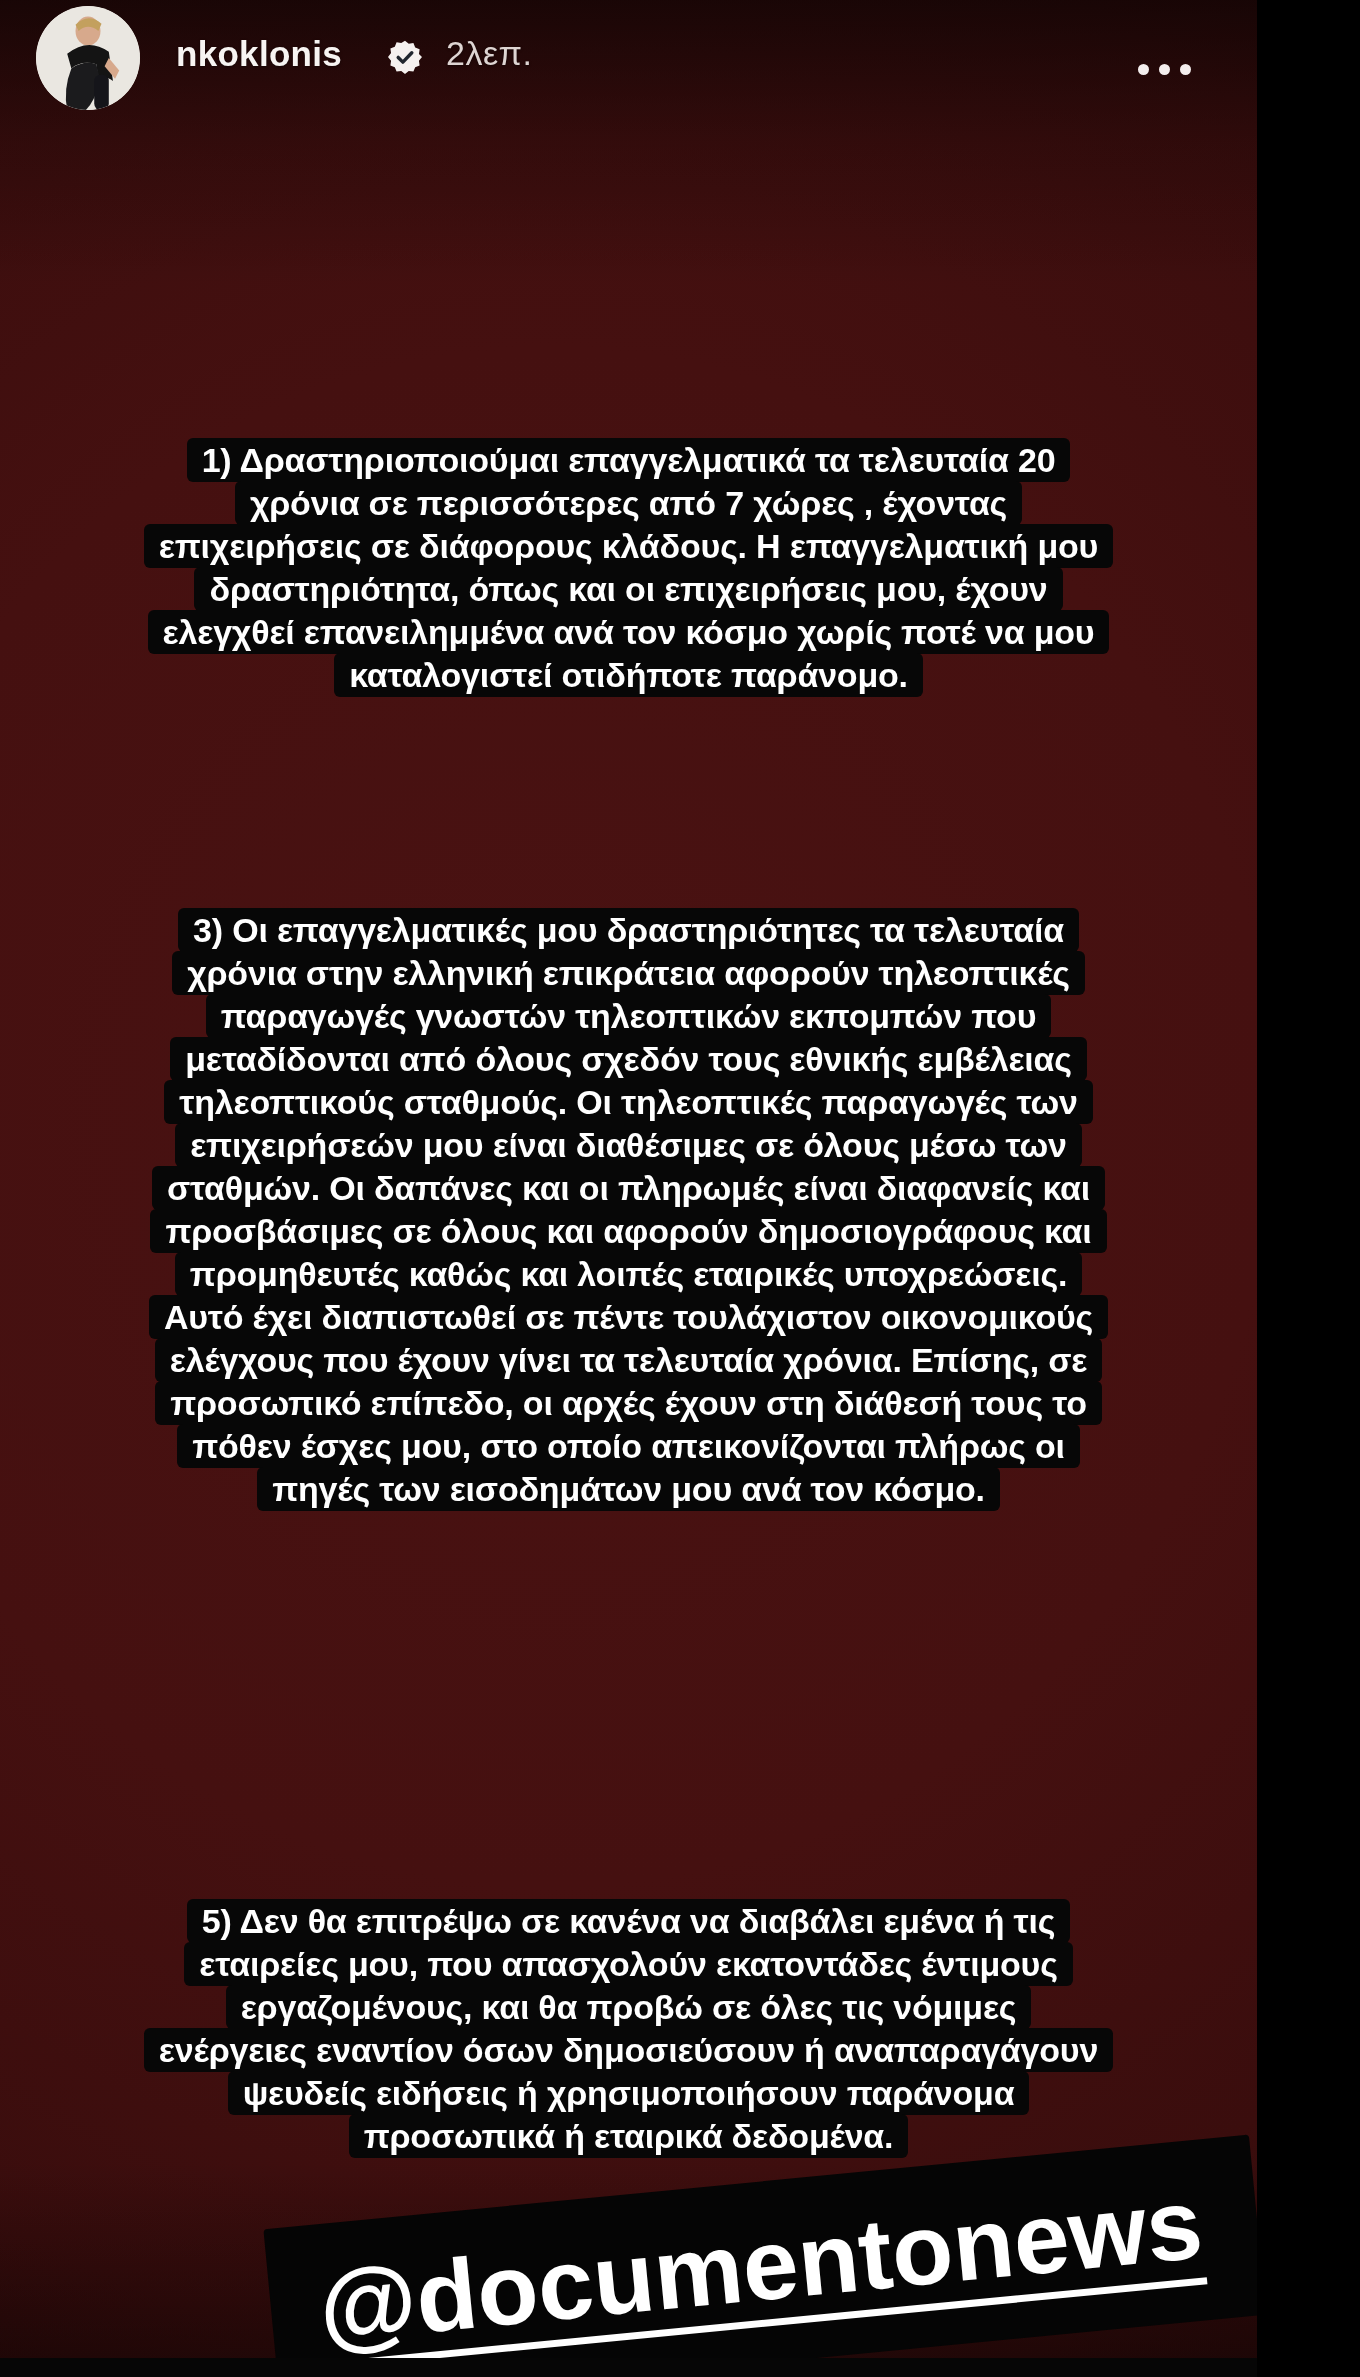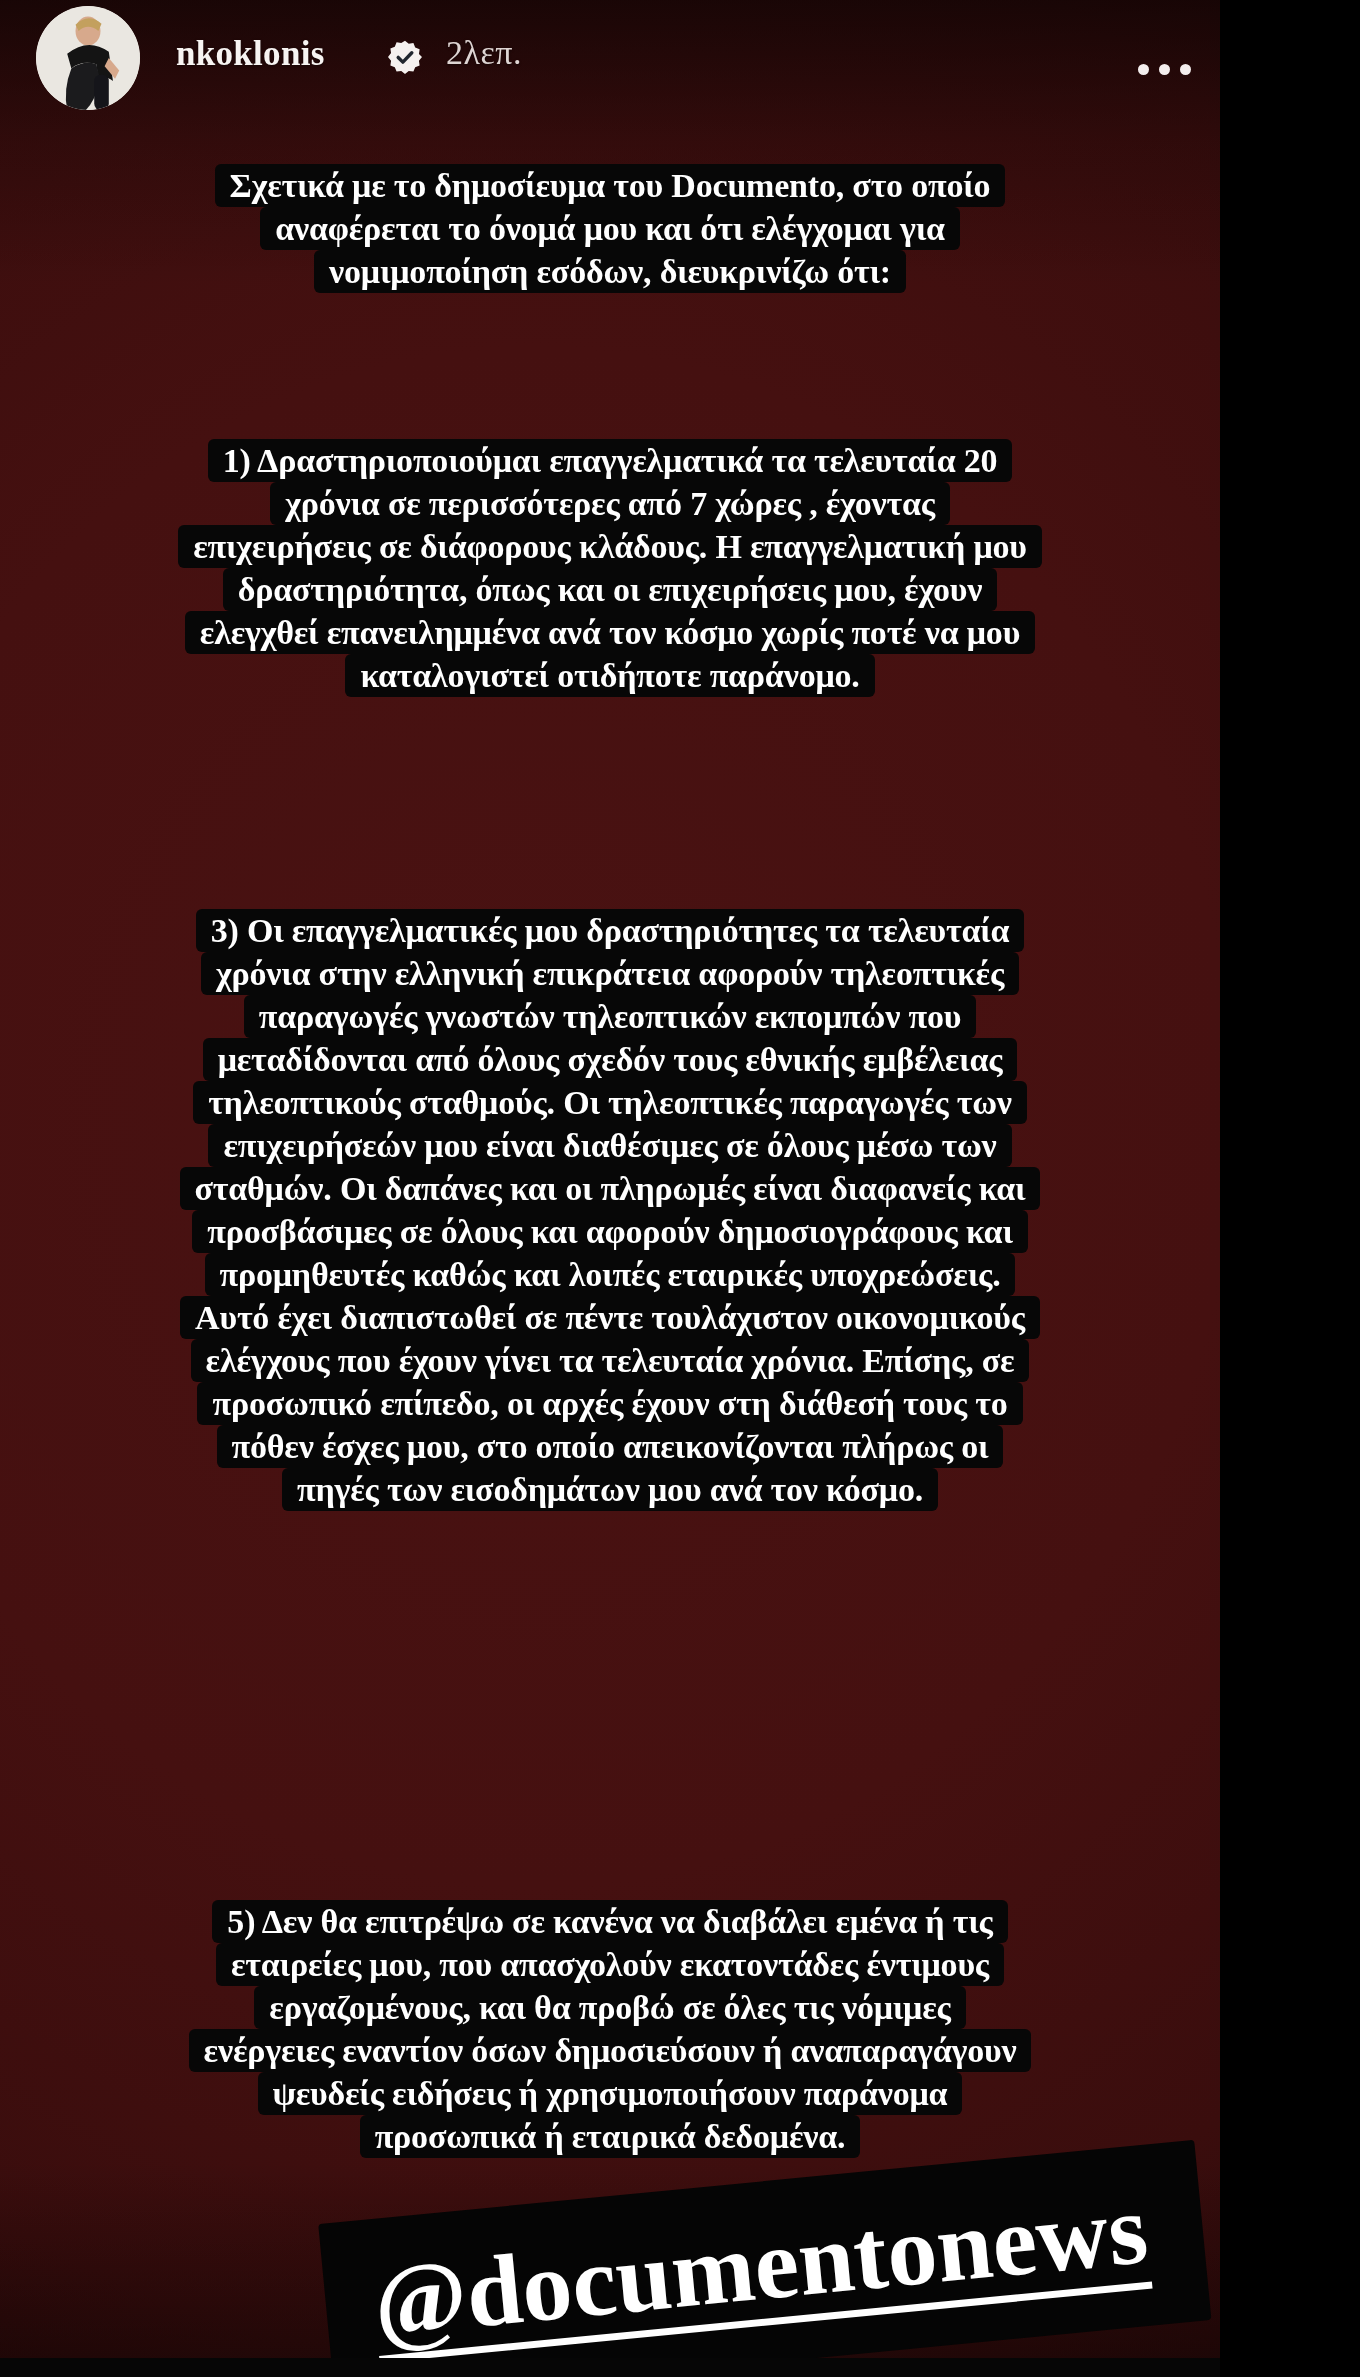--- a/index.html
+++ b/index.html
@@ -1,24 +1,25 @@
 <!DOCTYPE html>
 <html><head>
 <meta charset="utf-8">
 <style>
   html,body{margin:0;padding:0;background:#000;}
   .stage{
     position:relative;
     width:1220px;height:2377px;
     overflow:hidden;
-    font-family:Liberation Serif, serif;
+    font-family:Liberation Sans, sans-serif;
     background:
       linear-gradient(180deg, rgba(12,3,3,.72) 0%, rgba(12,3,3,.25) 6%, rgba(0,0,0,0) 12%),
       linear-gradient(0deg, rgba(10,2,2,.55) 0%, rgba(10,2,2,0) 9%),
       radial-gradient(150% 85% at 44% 47%, #4a1212 0%, #451010 38%, #3a0d0d 62%, #250808 84%, #170404 100%);
+    padding-left: 37px;
   }
 
   
   .header{position:absolute;top:0;left:0;right:0;height:118px;}
   .avatar{
     position:absolute;left:36px;top:6px;width:104px;height:104px;border-radius:50%;
     background:#e9e6e0;overflow:hidden;
   }
   .avatar svg{display:block;width:100%;height:100%;}
   .username{
@@ -115,23 +116,20 @@
     </button>
 
     <button class="close-btn" aria-label="close">
       <svg viewBox="0 0 80 80">
         <line x1="14" y1="14" x2="66" y2="66" stroke="#f7f3f1" stroke-width="5" stroke-linecap="round"></line>
         <line x1="66" y1="14" x2="14" y2="66" stroke="#f7f3f1" stroke-width="5" stroke-linecap="round"></line>
       </svg>
     </button>
   </div>
 
-  <p class="para p-intro"><span class="hl">Σχετικά με το δημοσίευμα του Documento, στο οποίο
-αναφέρεται το όνομά μου και ότι ελέγχομαι για
-νομιμοποίηση εσόδων,  διευκρινίζω ότι:</span></p>
 
   <p class="para p-item1"><span class="hl">1) Δραστηριοποιούμαι επαγγελματικά  τα τελευταία 20
 χρόνια σε περισσότερες από 7 χώρες , έχοντας
 επιχειρήσεις σε διάφορους κλάδους. Η επαγγελματική μου
 δραστηριότητα, όπως και οι επιχειρήσεις μου, έχουν
 ελεγχθεί επανειλημμένα  ανά τον κόσμο χωρίς ποτέ να μου
 καταλογιστεί οτιδήποτε παράνομο.</span></p>
 
 
   <p class="para p-item3"><span class="hl">3) Οι επαγγελματικές μου δραστηριότητες τα τελευταία

